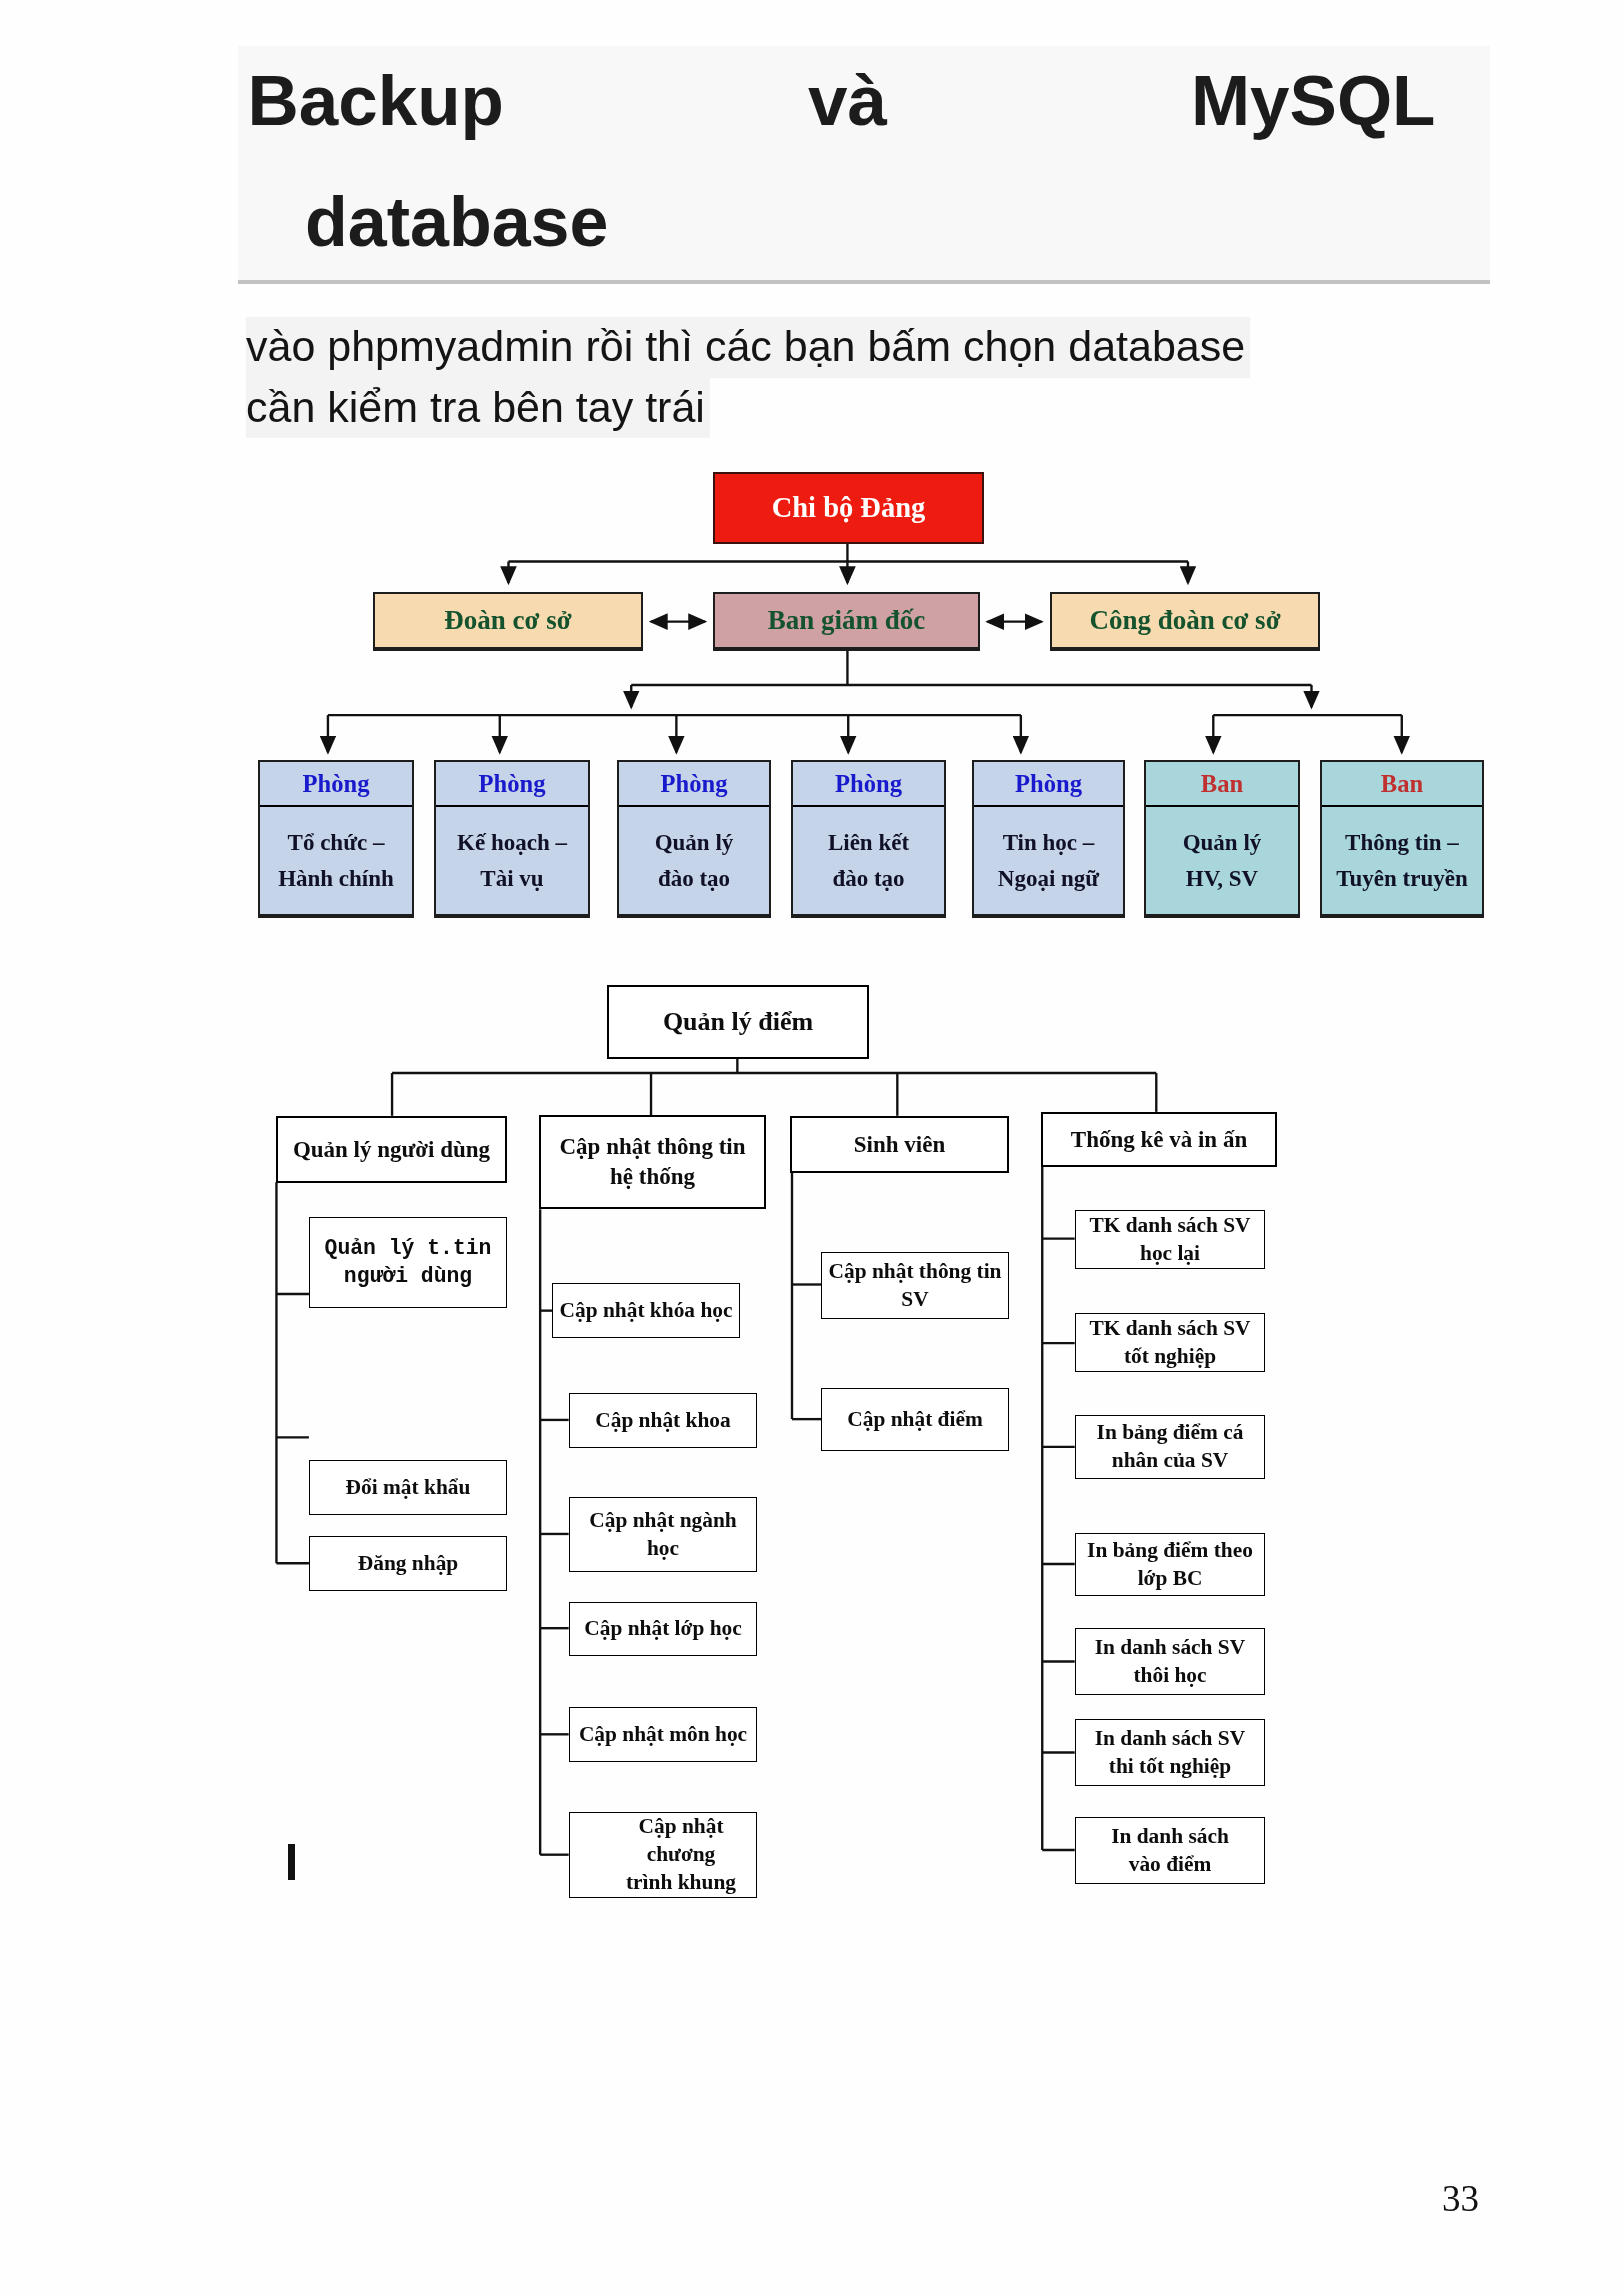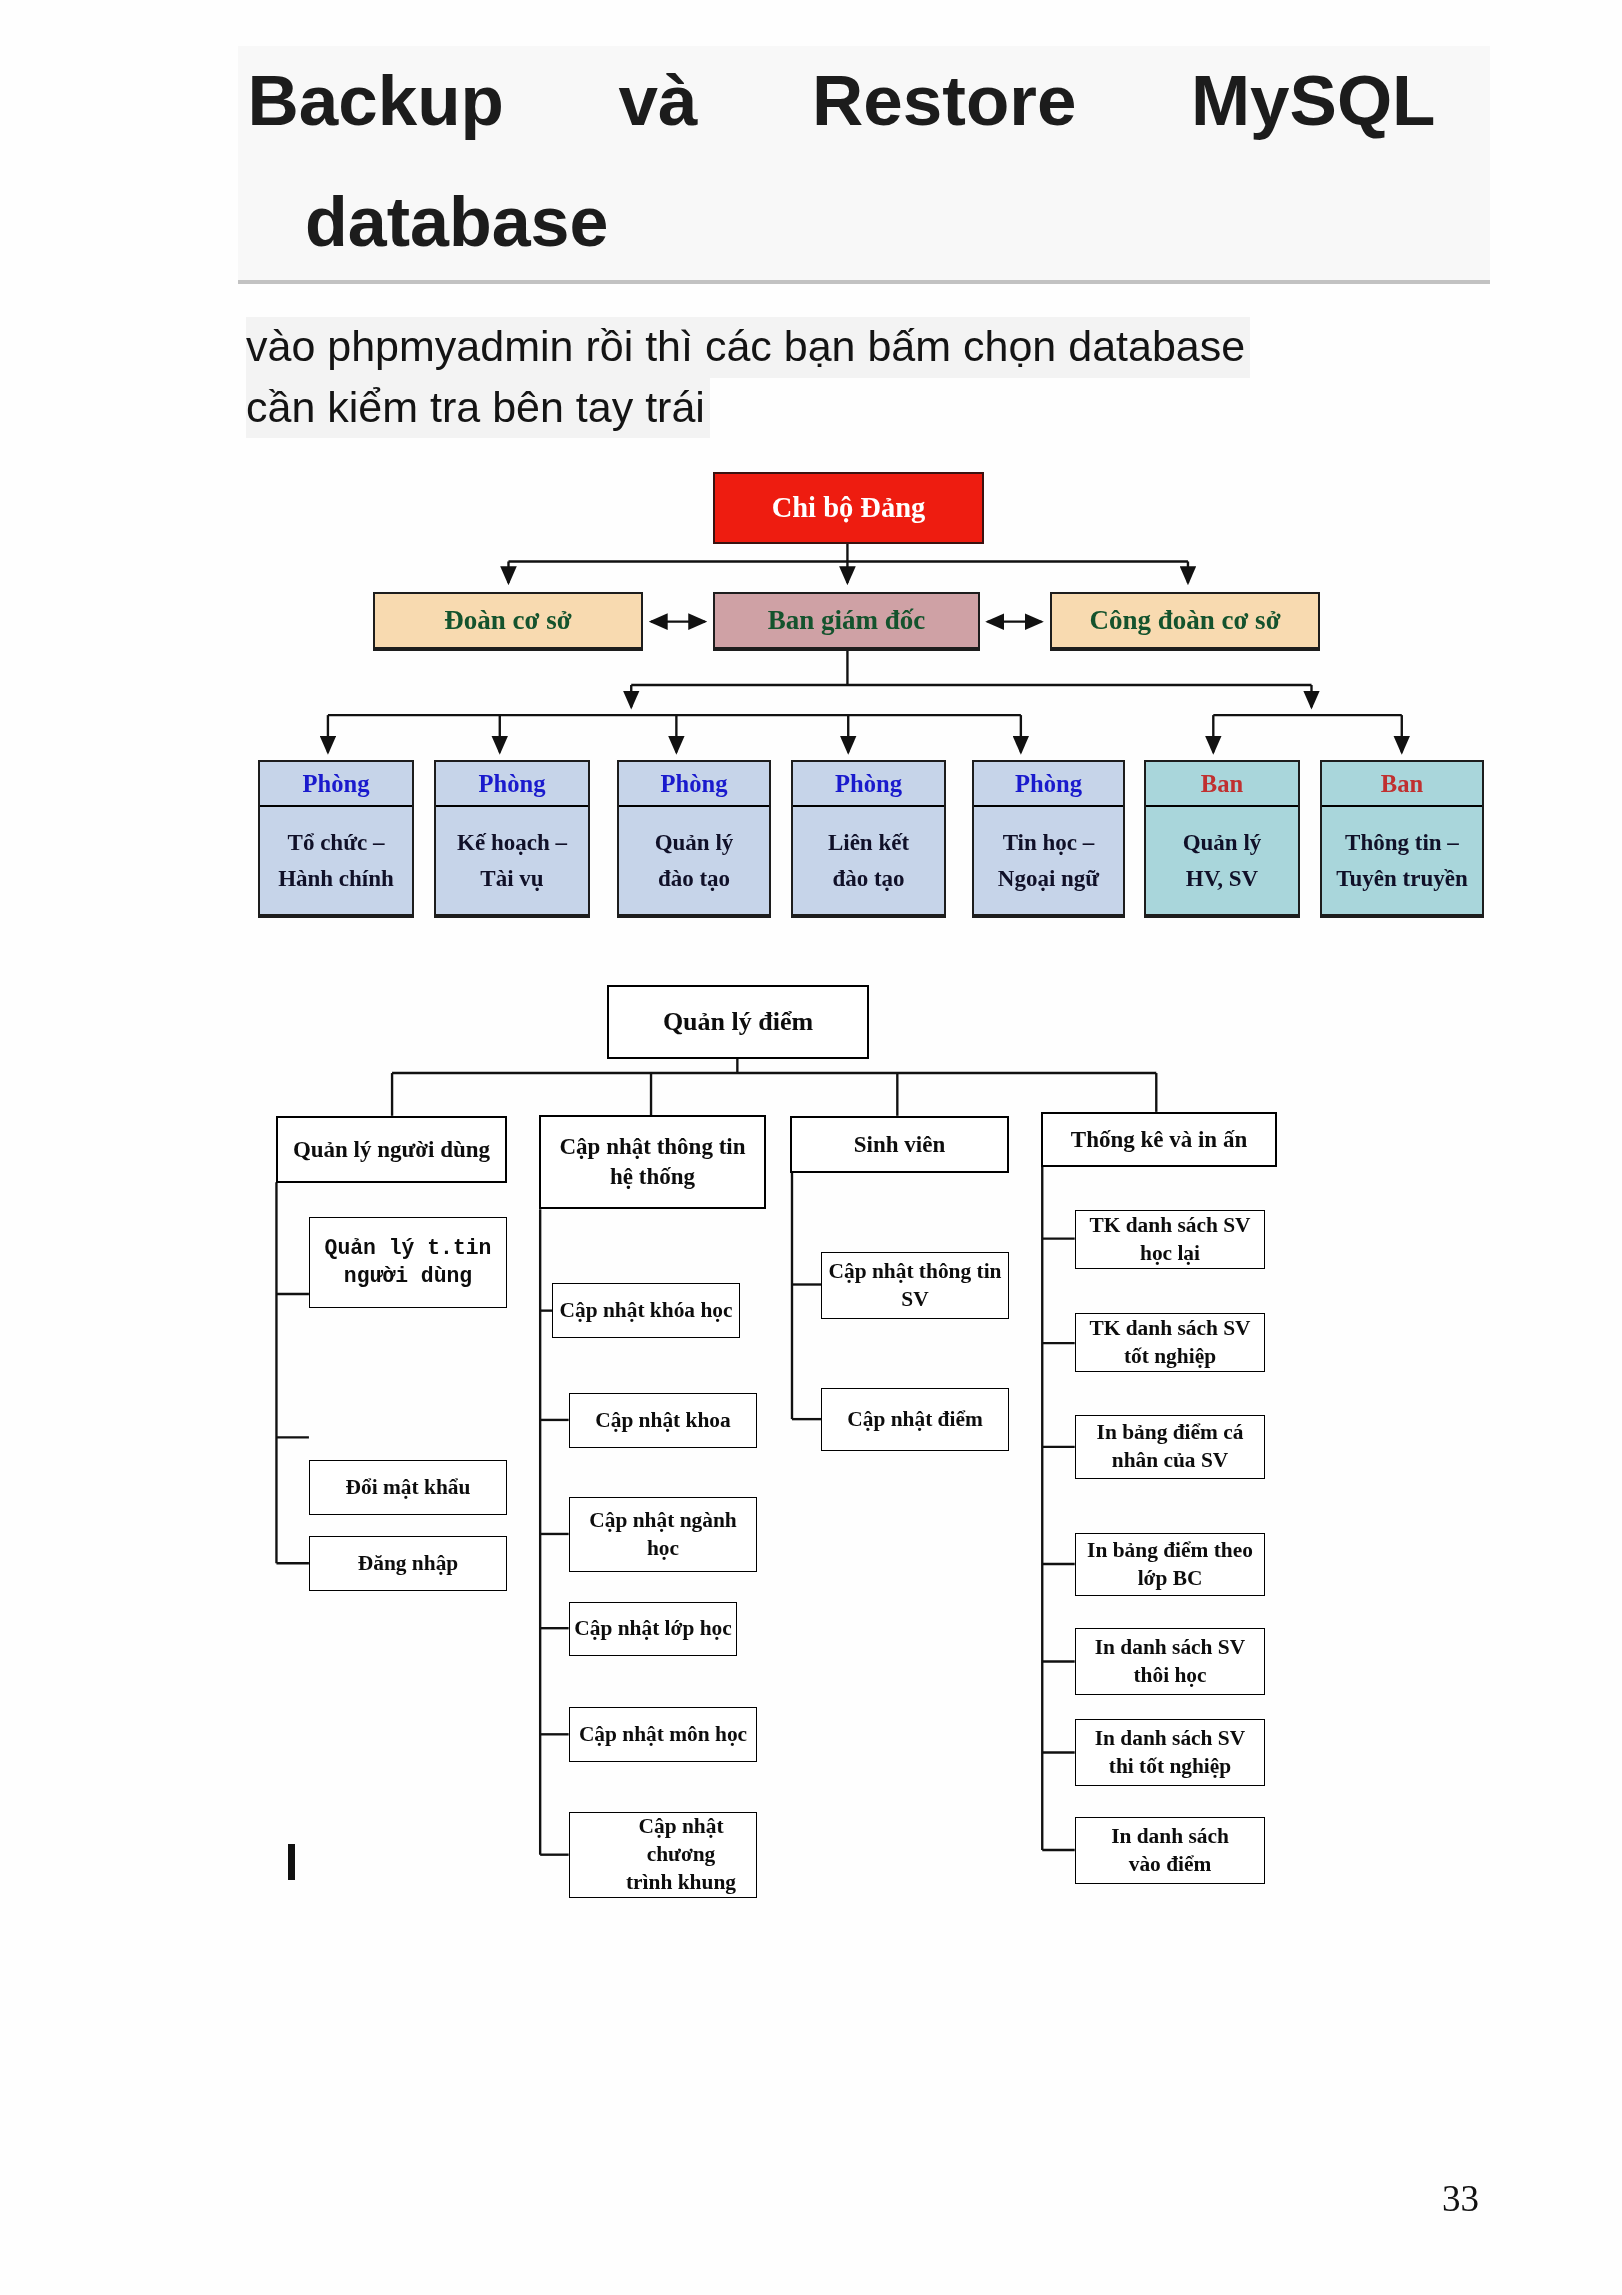--- a/index.html
+++ b/index.html
@@ -51,21 +51,20 @@
 </style>
 </head>
 <body>
 
 <div class="canvas">
 
   <div class="title-band">
     <div class="title-line1">
       <span>Backup</span>
       <span>và</span>
-      <span>Restore</span>
       <span>MySQL</span>
     </div>
     <div class="title-line2">database</div>
   </div>
 
   <div class="intro">
     <span>vào phpmyadmin rồi thì các bạn bấm chọn database</span><br>
     <span>cần kiểm tra bên tay trái</span>
   </div>
 
@@ -190,21 +189,21 @@
 
     <div class="box c2 c2-child" style="left:309px;top:1217px;width:198px;height:91px;font-family:Liberation Mono, monospace;">Quản lý t.tin
 người dùng</div>
     <div class="box c2 c2-child" style="left:309px;top:1460px;width:198px;height:55px;">Đổi mật khẩu</div>
     <div class="box c2 c2-child" style="left:309px;top:1536px;width:198px;height:55px;">Đăng nhập</div>
 
     <div class="box c2 c2-child" style="left:552px;top:1283px;width:188px;height:55px;">Cập nhật khóa học</div>
     <div class="box c2 c2-child" style="left:569px;top:1393px;width:188px;height:55px;">Cập nhật khoa</div>
     <div class="box c2 c2-child" style="left:569px;top:1497px;width:188px;height:75px;">Cập nhật ngành
 học</div>
-    <div class="box c2 c2-child" style="left:569px;top:1602px;width:168px;height:54px;">Cập nhật lớp học</div>
+    <div class="box c2 c2-child" style="left:569px;top:1602px;width:188px;height:54px;">Cập nhật lớp học</div>
     <div class="box c2 c2-child" style="left:569px;top:1707px;width:188px;height:55px;">Cập nhật môn học</div>
     <div class="box c2 c2-child" style="left:569px;top:1812px;width:188px;height:86px;padding-left:36px;">Cập nhật chương
 trình khung</div>
 
     <div class="box c2 c2-child" style="left:821px;top:1252px;width:188px;height:67px;">Cập nhật thông tin
 SV</div>
     <div class="box c2 c2-child" style="left:821px;top:1388px;width:188px;height:63px;">Cập nhật điểm</div>
 
     <div class="box c2 c2-child" style="left:1075px;top:1210px;width:190px;height:59px;">TK danh sách SV
 học lại</div>

